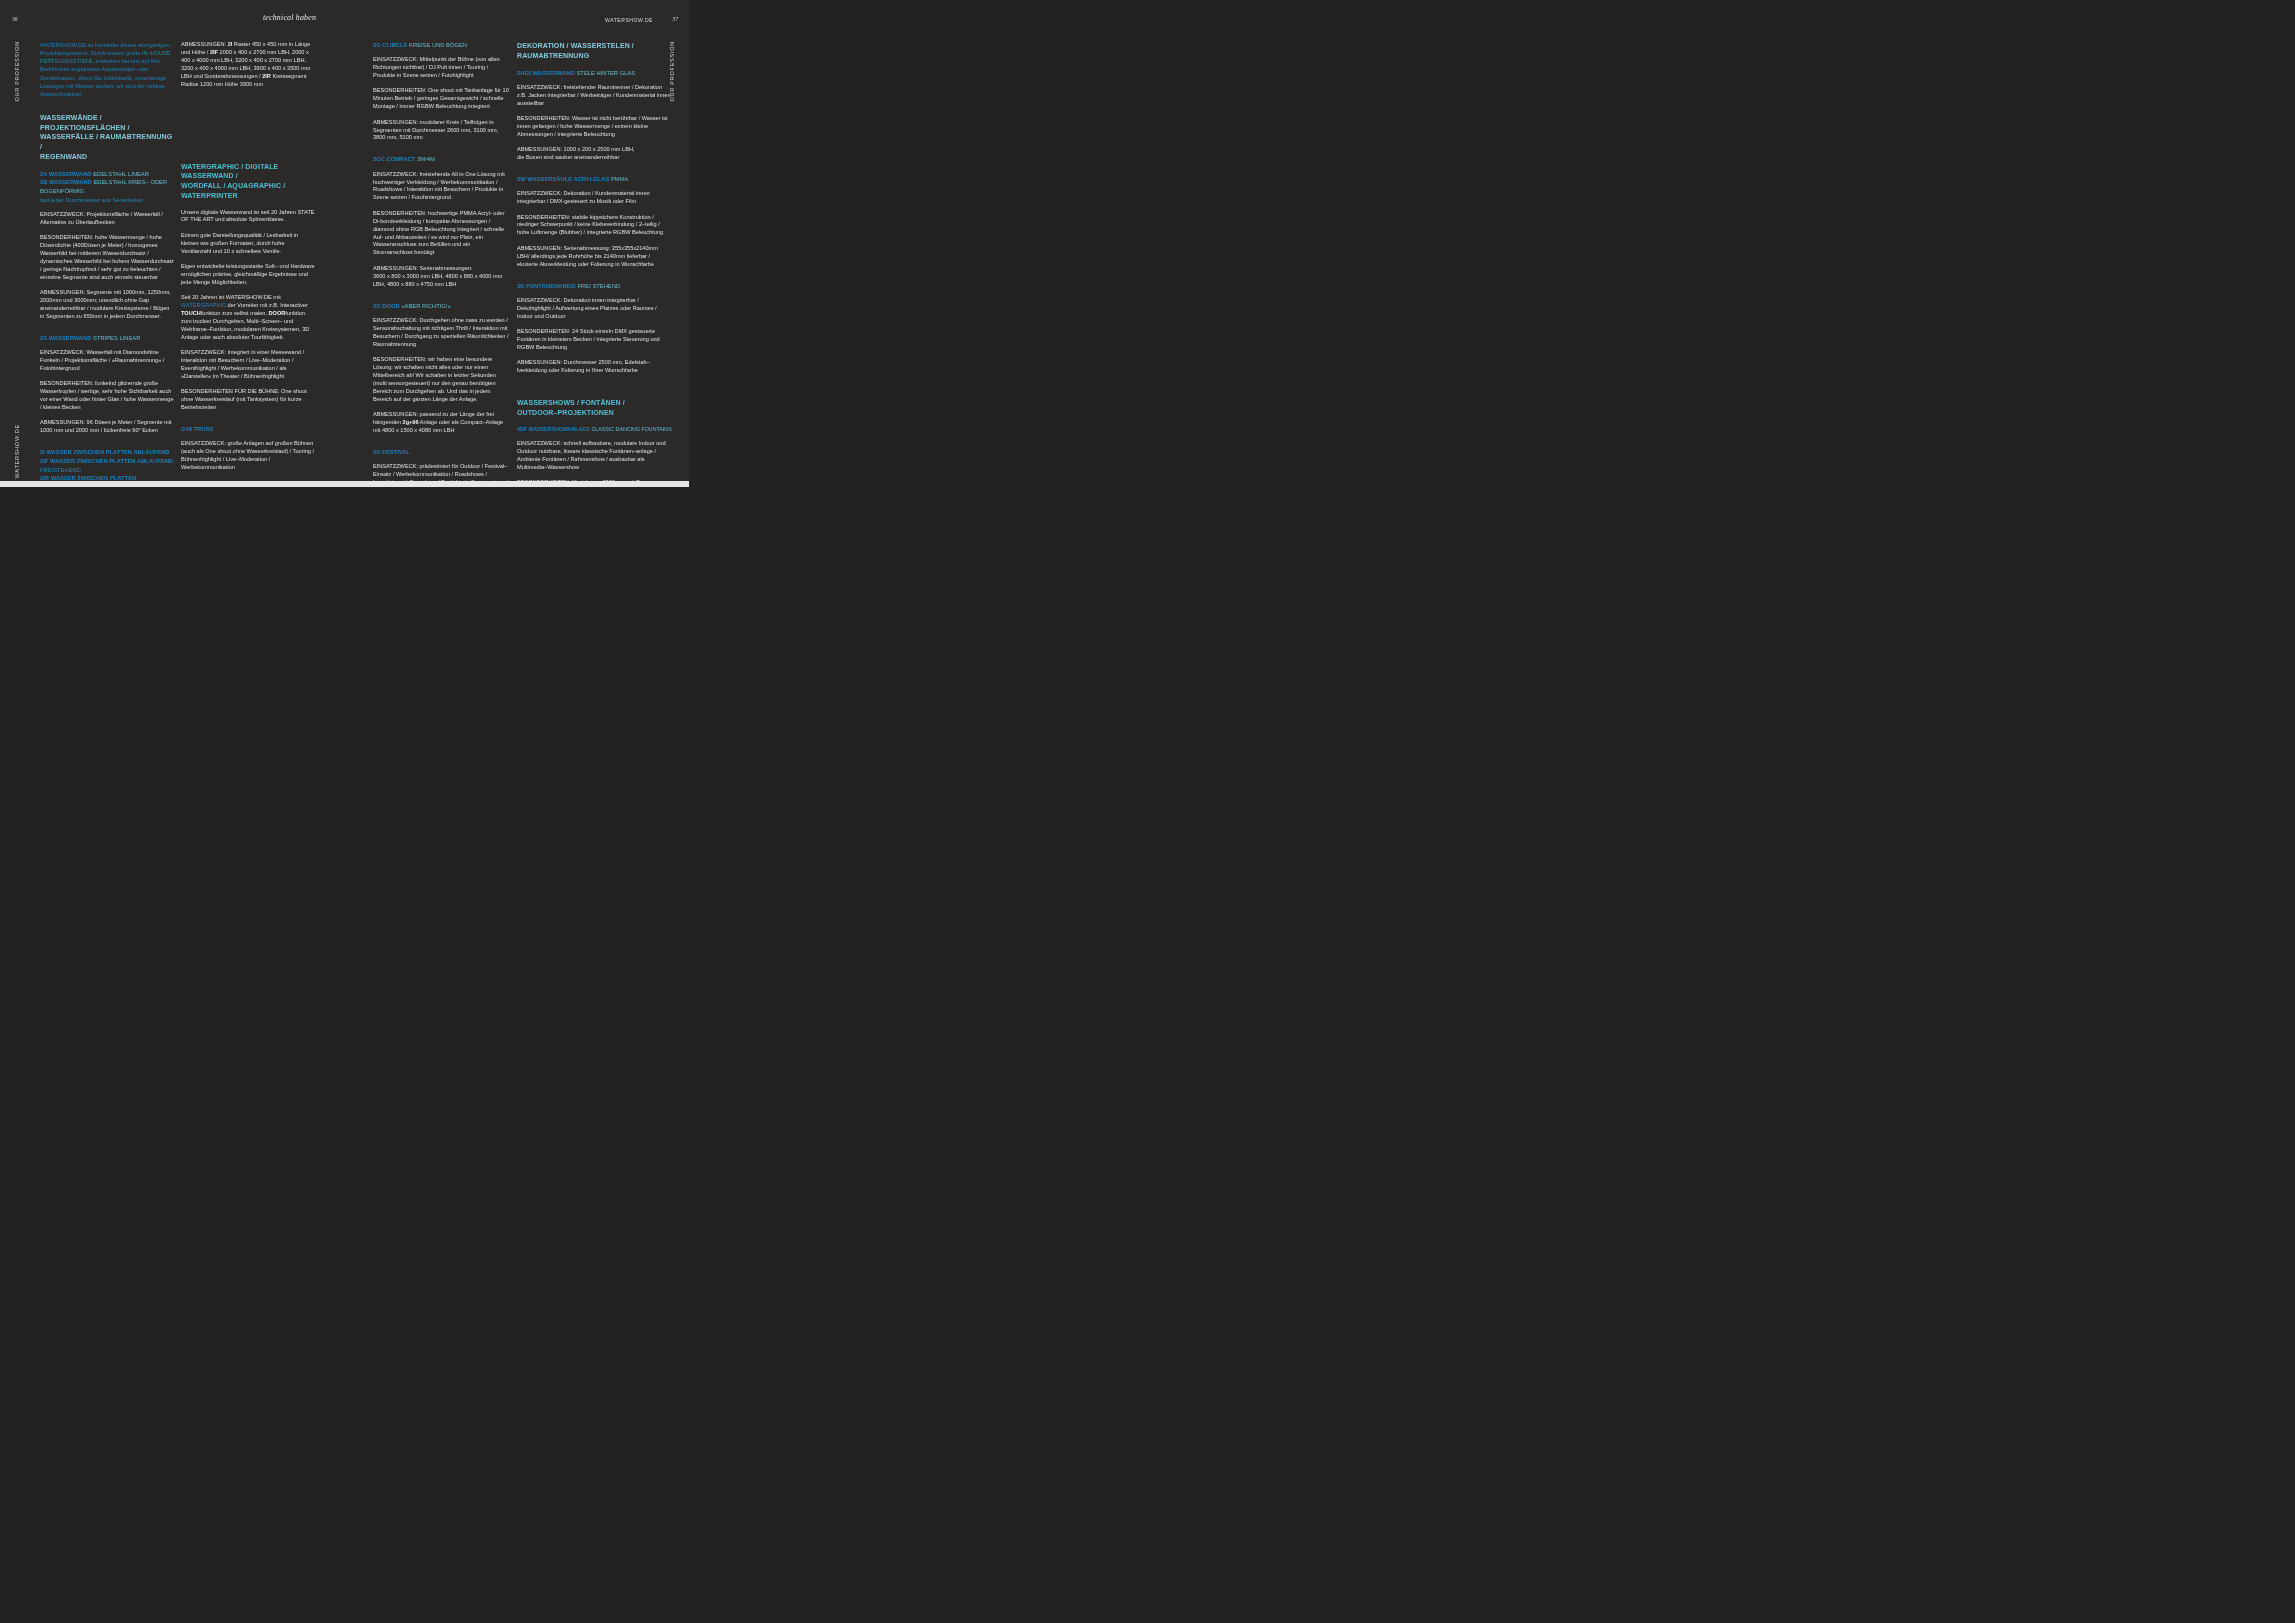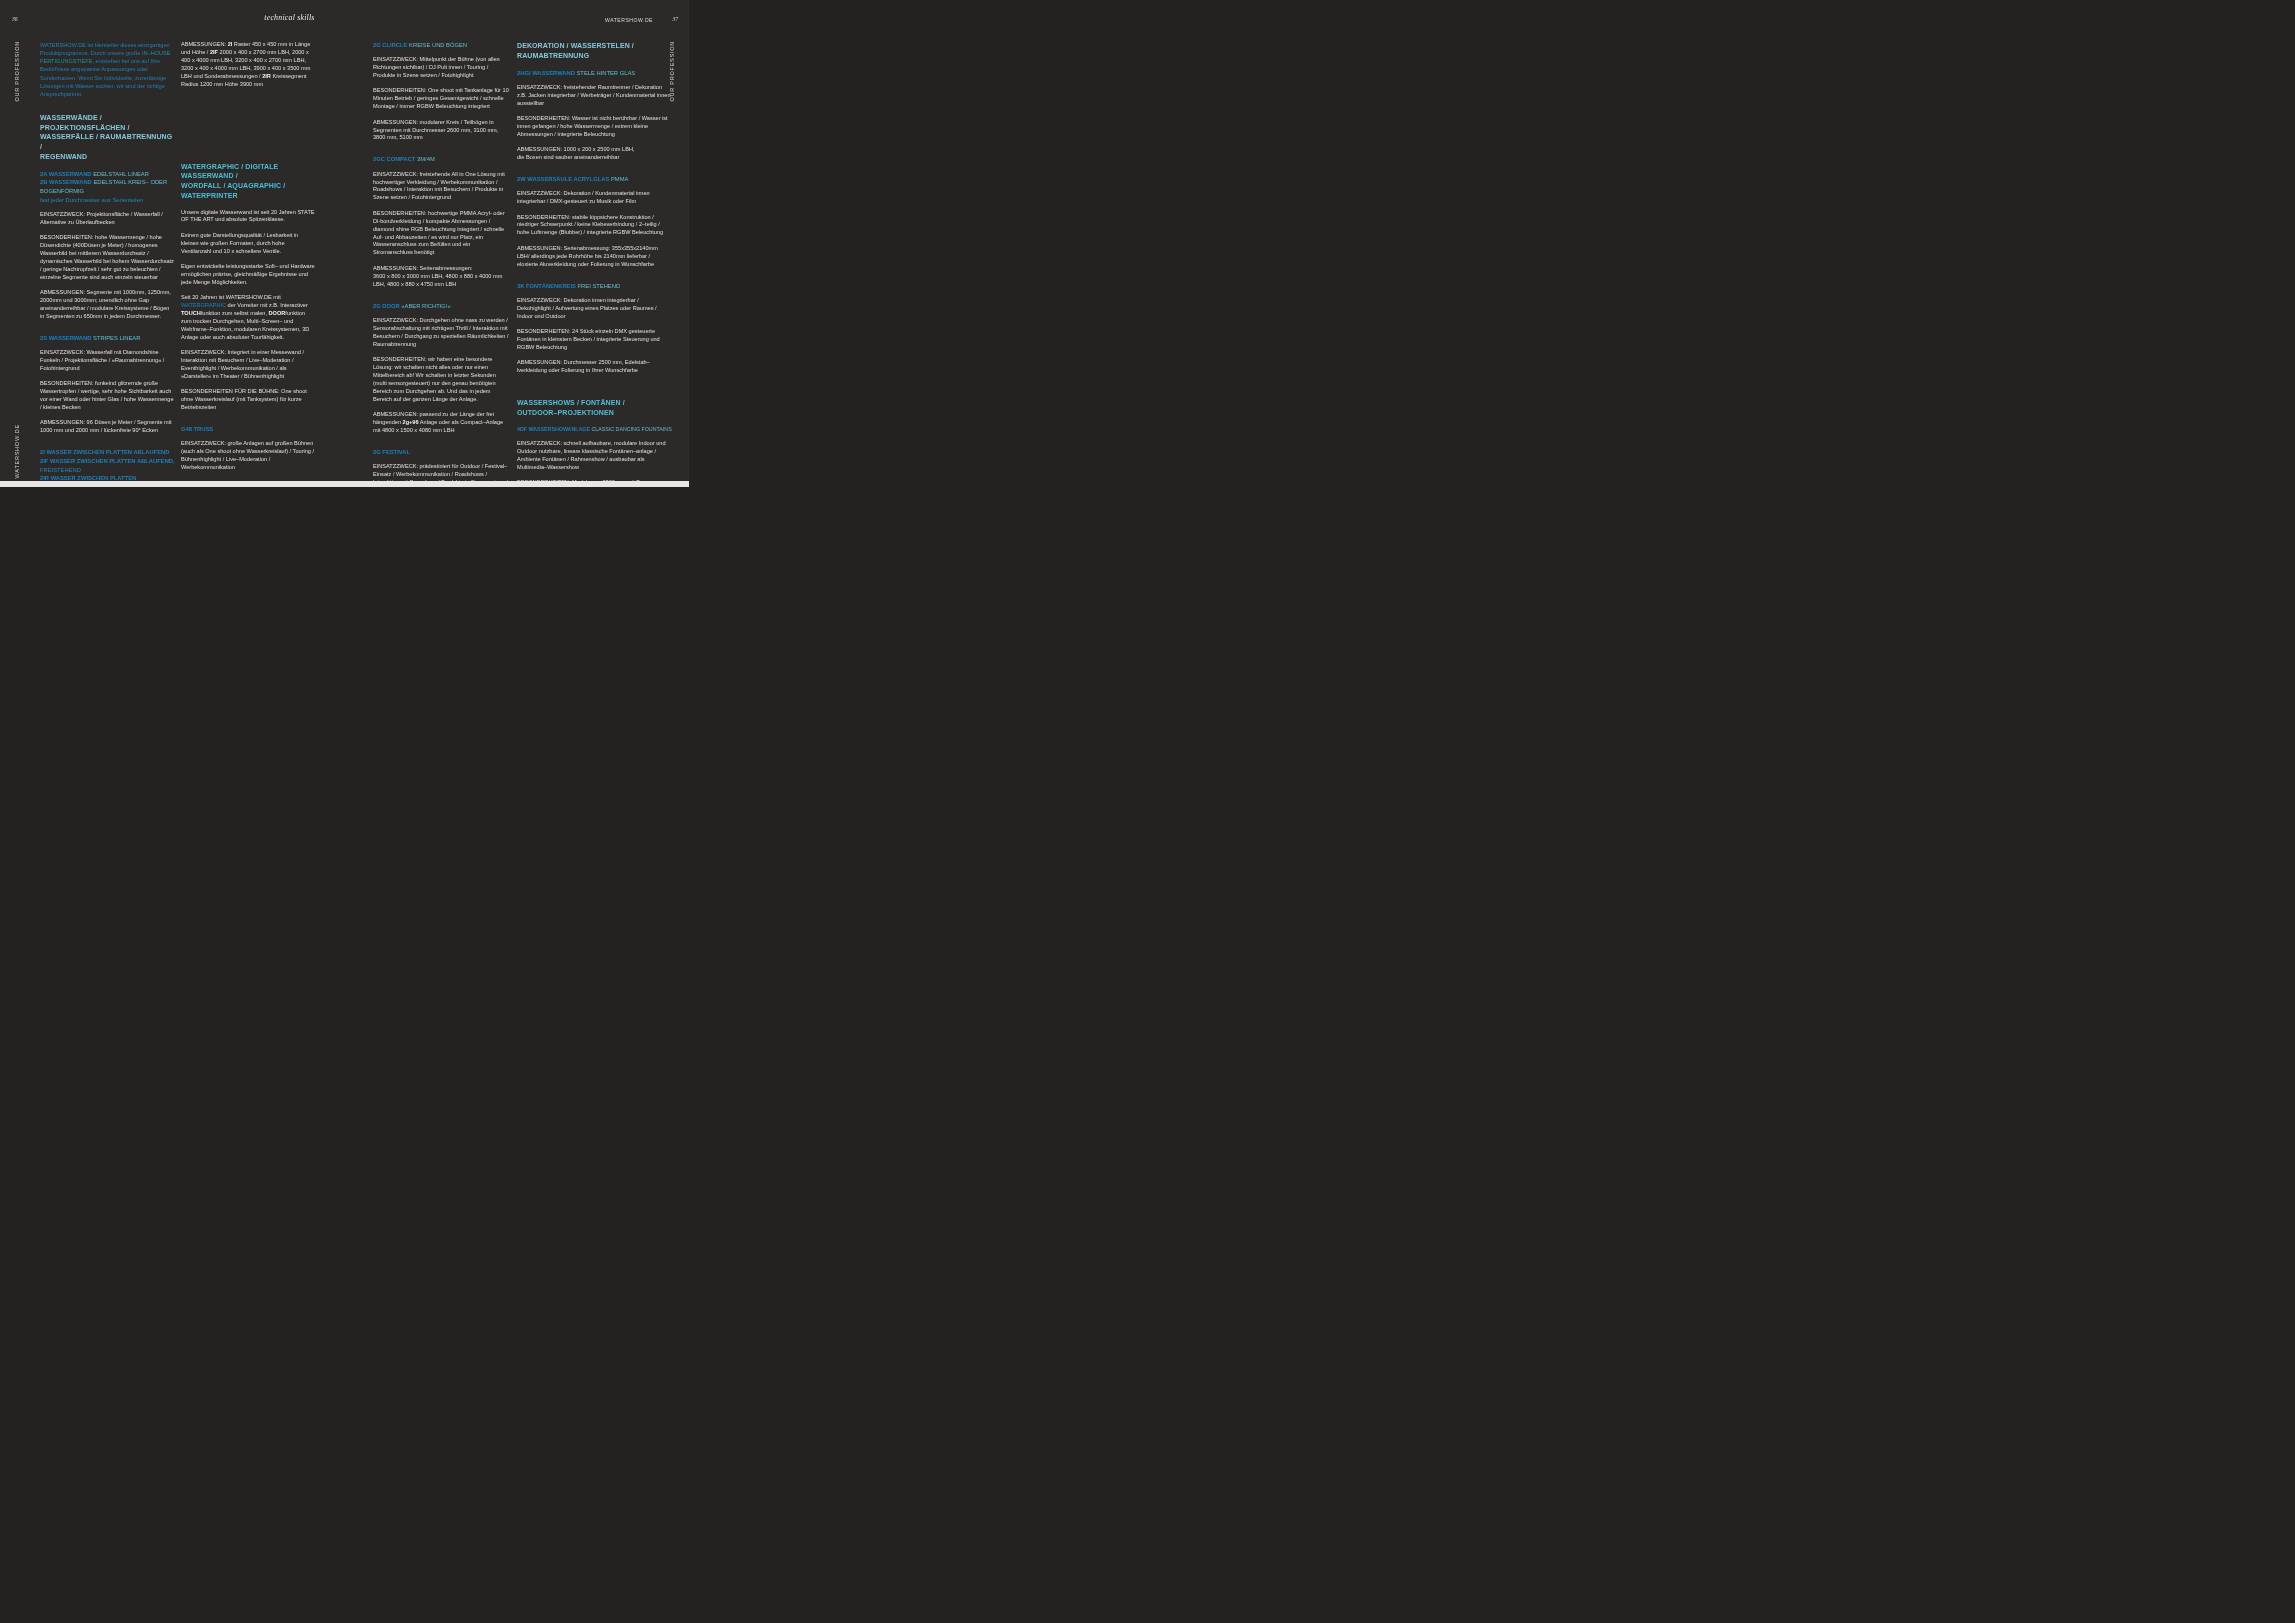--- a/index.html
+++ b/index.html
@@ -41,21 +41,21 @@
   .product .sub{color:#62bdd2;font-weight:normal;}
   .product .light{color:#2187ba;font-weight:normal;}
   .product .tightline{font-size:5.3px;white-space:nowrap;}
   .bottom-strip{position:absolute;left:0;right:0;bottom:0;height:6.5px;background:#e7e6e4;}
 </style>
 </head>
 <body>
 
 <div class="page">
   <span class="pnum left">36</span>
-  <span class="title">technical skills</span>
+  <span class="title">technical haben</span>
   <span class="brand">WATERSHOW.DE</span>
   <span class="pnum right">37</span>
 
   <div class="vtext left-top">OUR PROFESSION</div>
   <div class="vtext left-bottom">WATERSHOW.DE</div>
   <div class="vtext right-top">OUR PROFESSION</div>
 
   <div class="column" id="col1">
       <div class="block intro"><span>WATERSHOW.DE ist Hersteller dieses einzigartigen Produktprogramms. Durch unsere große </span><span class="teal">IN–HOUSE FERTIGUNGSTIEFE,</span><span> entstehen bei uns auf Ihre Bedürfnisse angepasste Anpassungen oder Sonderbauten.  Wenn Sie Individuelle, zuverlässige Lösungen mit Wasser suchen: wir sind der richtige Ansprechpartner.</span></div>
       <div class="block section" style="margin-top: 10.2px;">WASSERWÄNDE / PROJEKTIONSFLÄCHEN /

